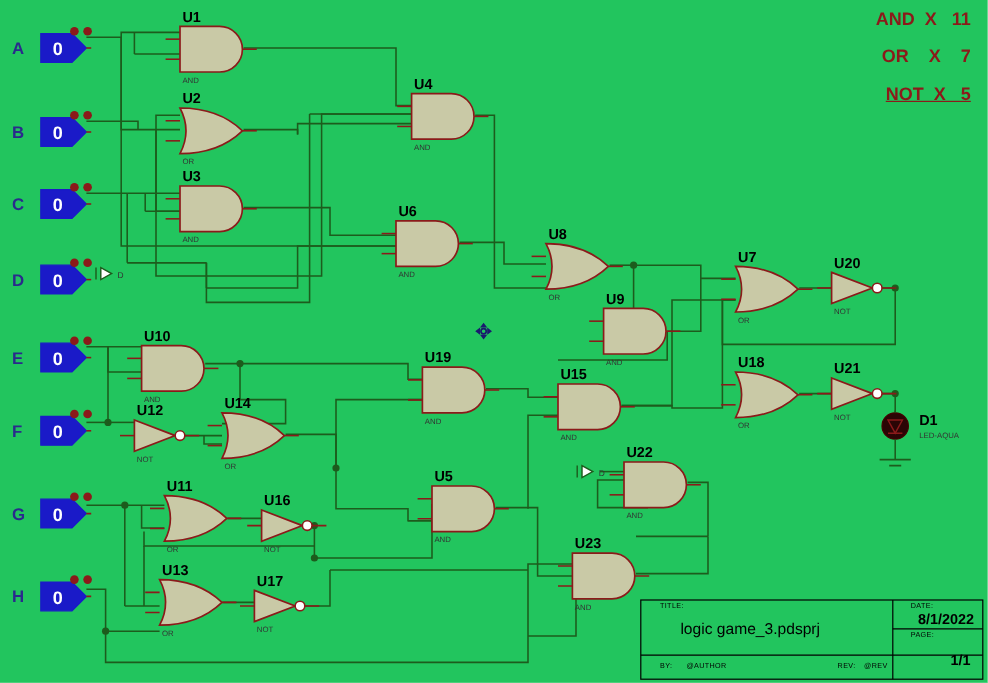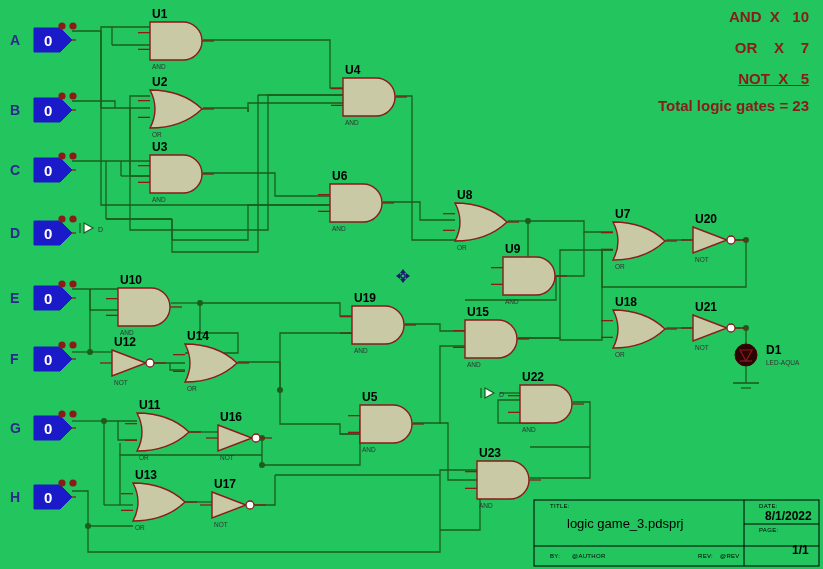--- a/index.html
+++ b/index.html
@@ -451,24 +451,23 @@
       <div class="iolabel" style="left: 10px; top: 32px;">A</div>
       <div class="iolabel" style="left: 10px; top: 102px;">B</div>
       <div class="iolabel" style="left: 10px; top: 162px;">C</div>
       <div class="iolabel" style="left: 10px; top: 225px;">D</div>
       <div class="iolabel" style="left: 10px; top: 290px;">E</div>
       <div class="iolabel" style="left: 10px; top: 351px;">F</div>
       <div class="iolabel" style="left: 10px; top: 420px;">G</div>
       <div class="iolabel" style="left: 10px; top: 489px;">H</div>
     </div>
 
-  <div class="legend" style="top:8px;">AND  X   10</div>
+  <div class="legend" style="top:8px;">AND  X   11</div>
   <div class="legend" style="top:39px;">OR    X    7</div>
   <div class="legend" style="top:70px;text-decoration:underline;">NOT  X   5</div>
-  <div class="legend" style="top:97px;">Total logic gates = 23</div>
 
   <div class="tb-text tb-small" style="left:540px;top:503px;">TITLE:</div>
   <div class="tb-text tb-big" style="left:557px;top:516px;">logic game_3.pdsprj</div>
   <div class="tb-text tb-small" style="left:540px;top:553px;">BY:</div>
   <div class="tb-text tb-small" style="left:562px;top:553px;">@AUTHOR</div>
   <div class="tb-text tb-small" style="left:688px;top:553px;">REV:</div>
   <div class="tb-text tb-small" style="left:710px;top:553px;">@REV</div>
   <div class="tb-text tb-small" style="left:749px;top:503px;">DATE:</div>
   <div class="tb-text tb-mid" style="left:755px;top:509px;">8/1/2022</div>
   <div class="tb-text tb-small" style="left:749px;top:527px;">PAGE:</div>

